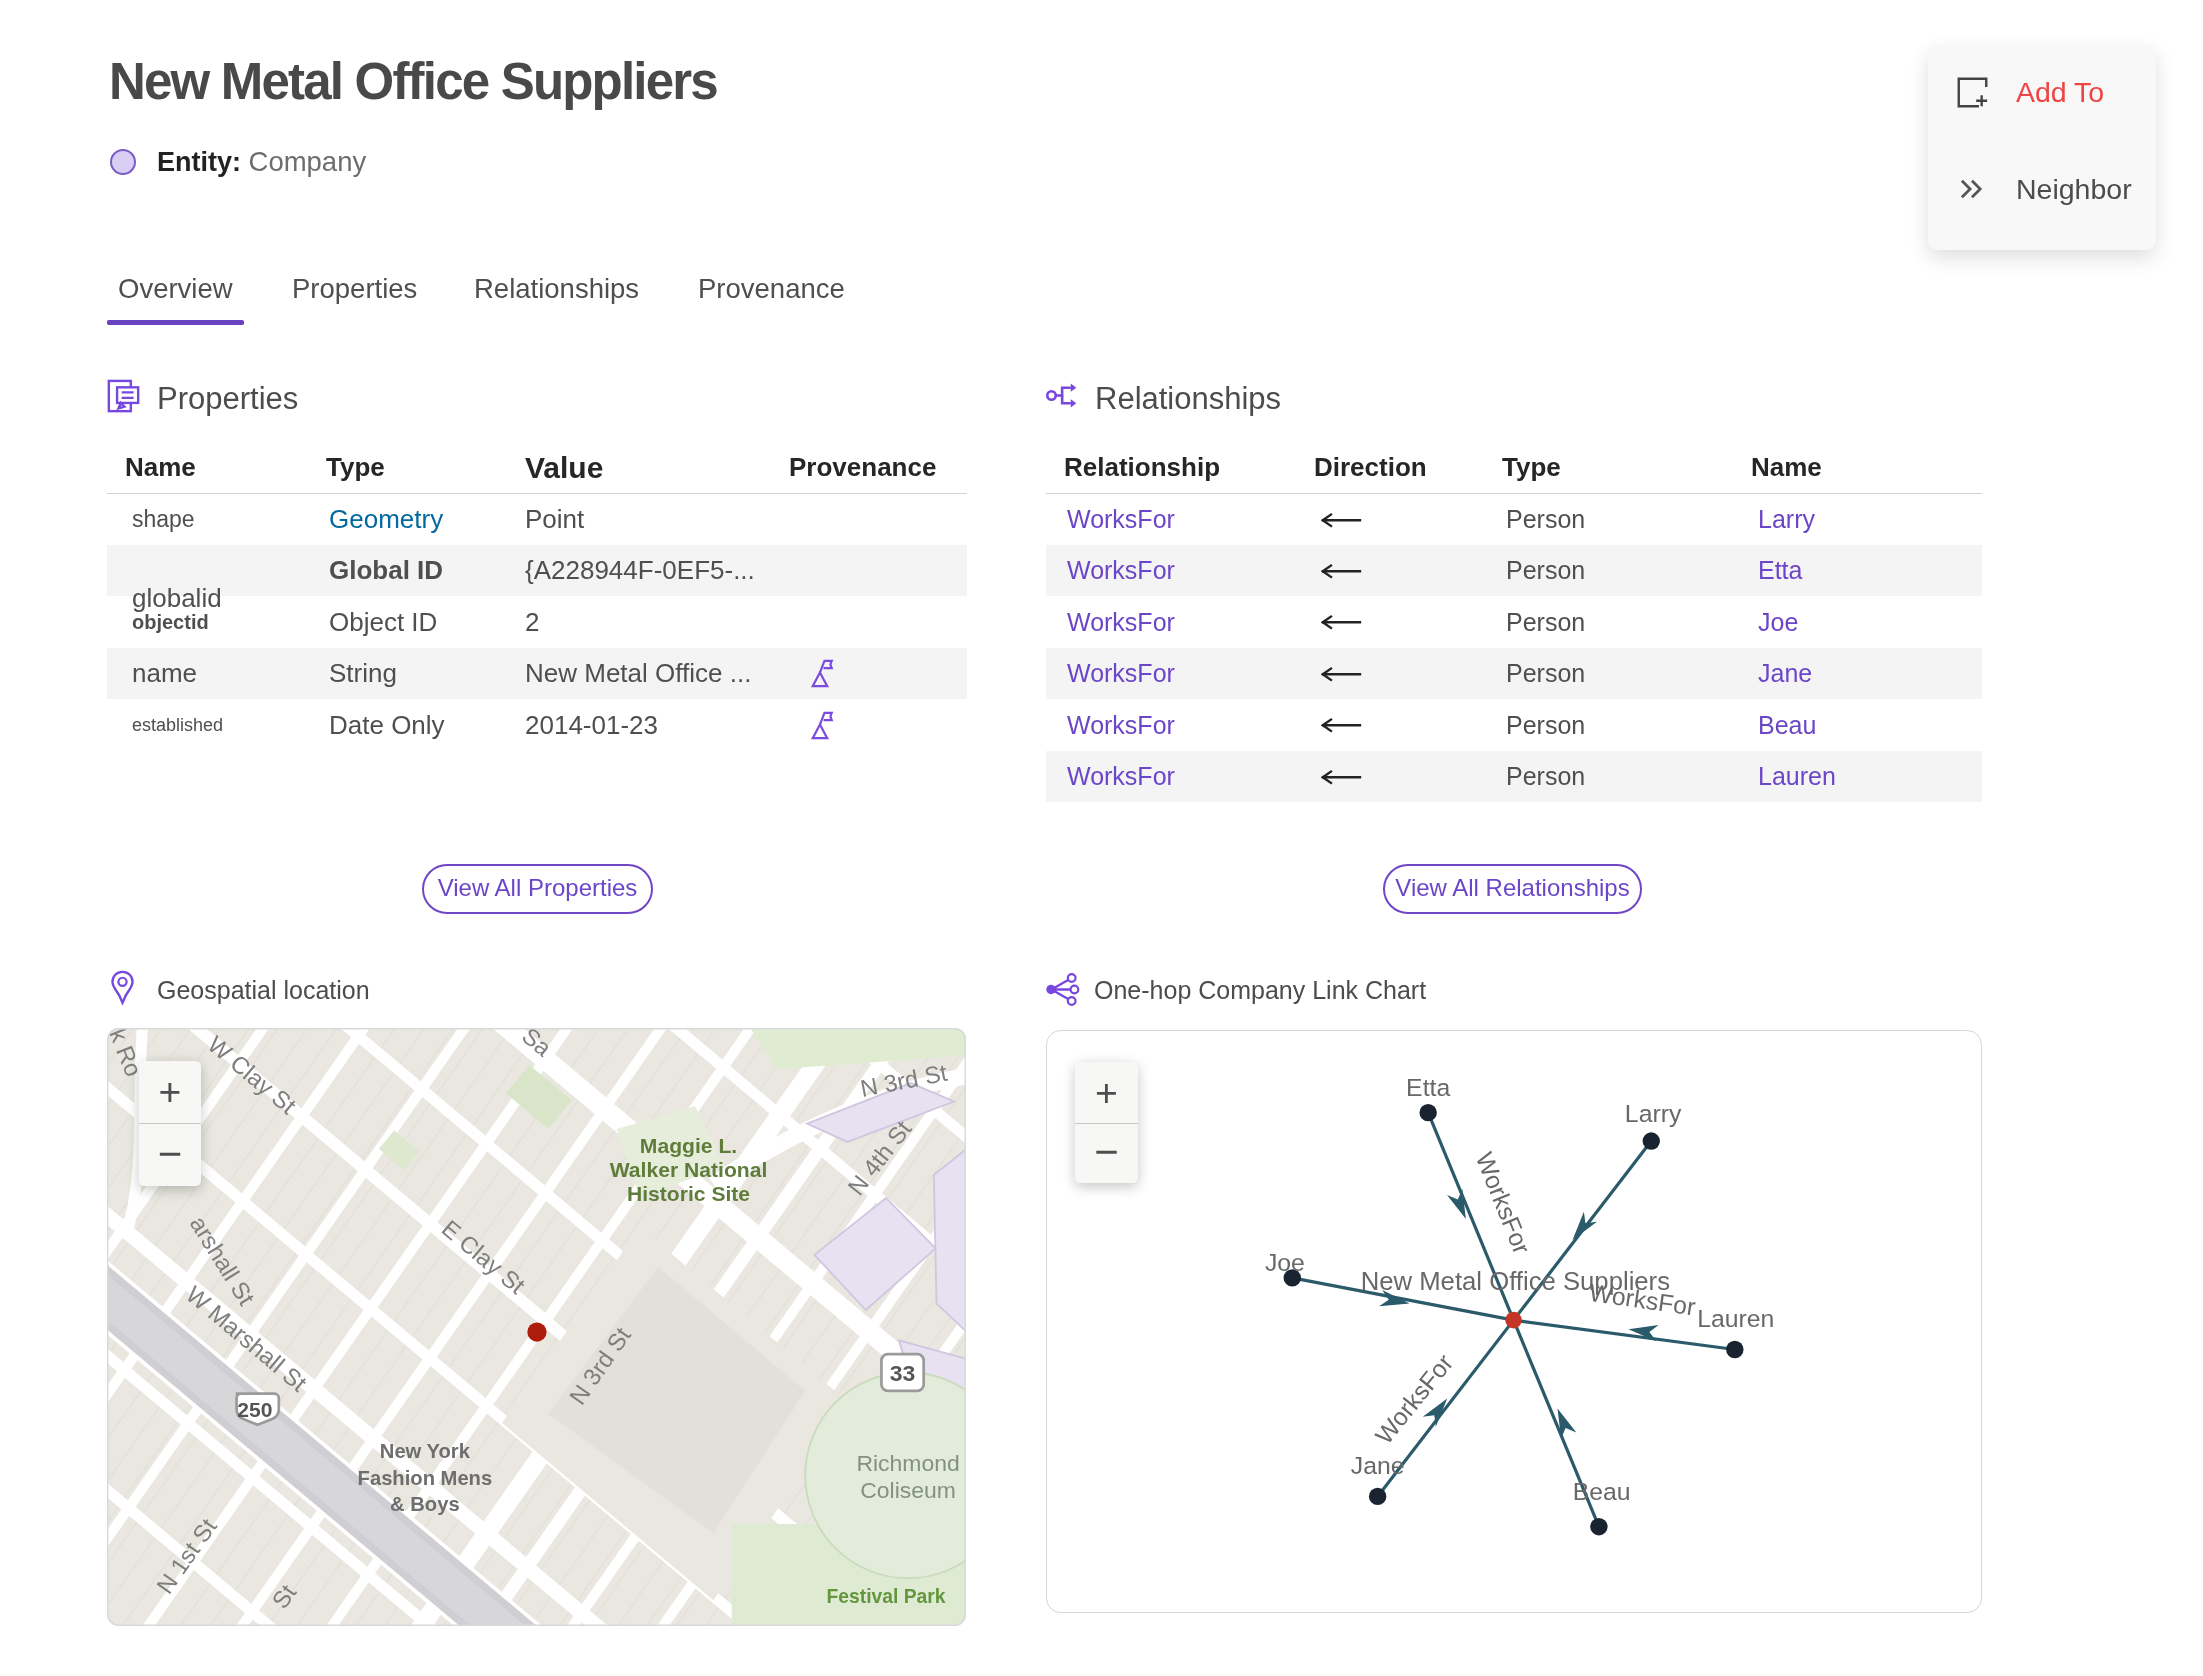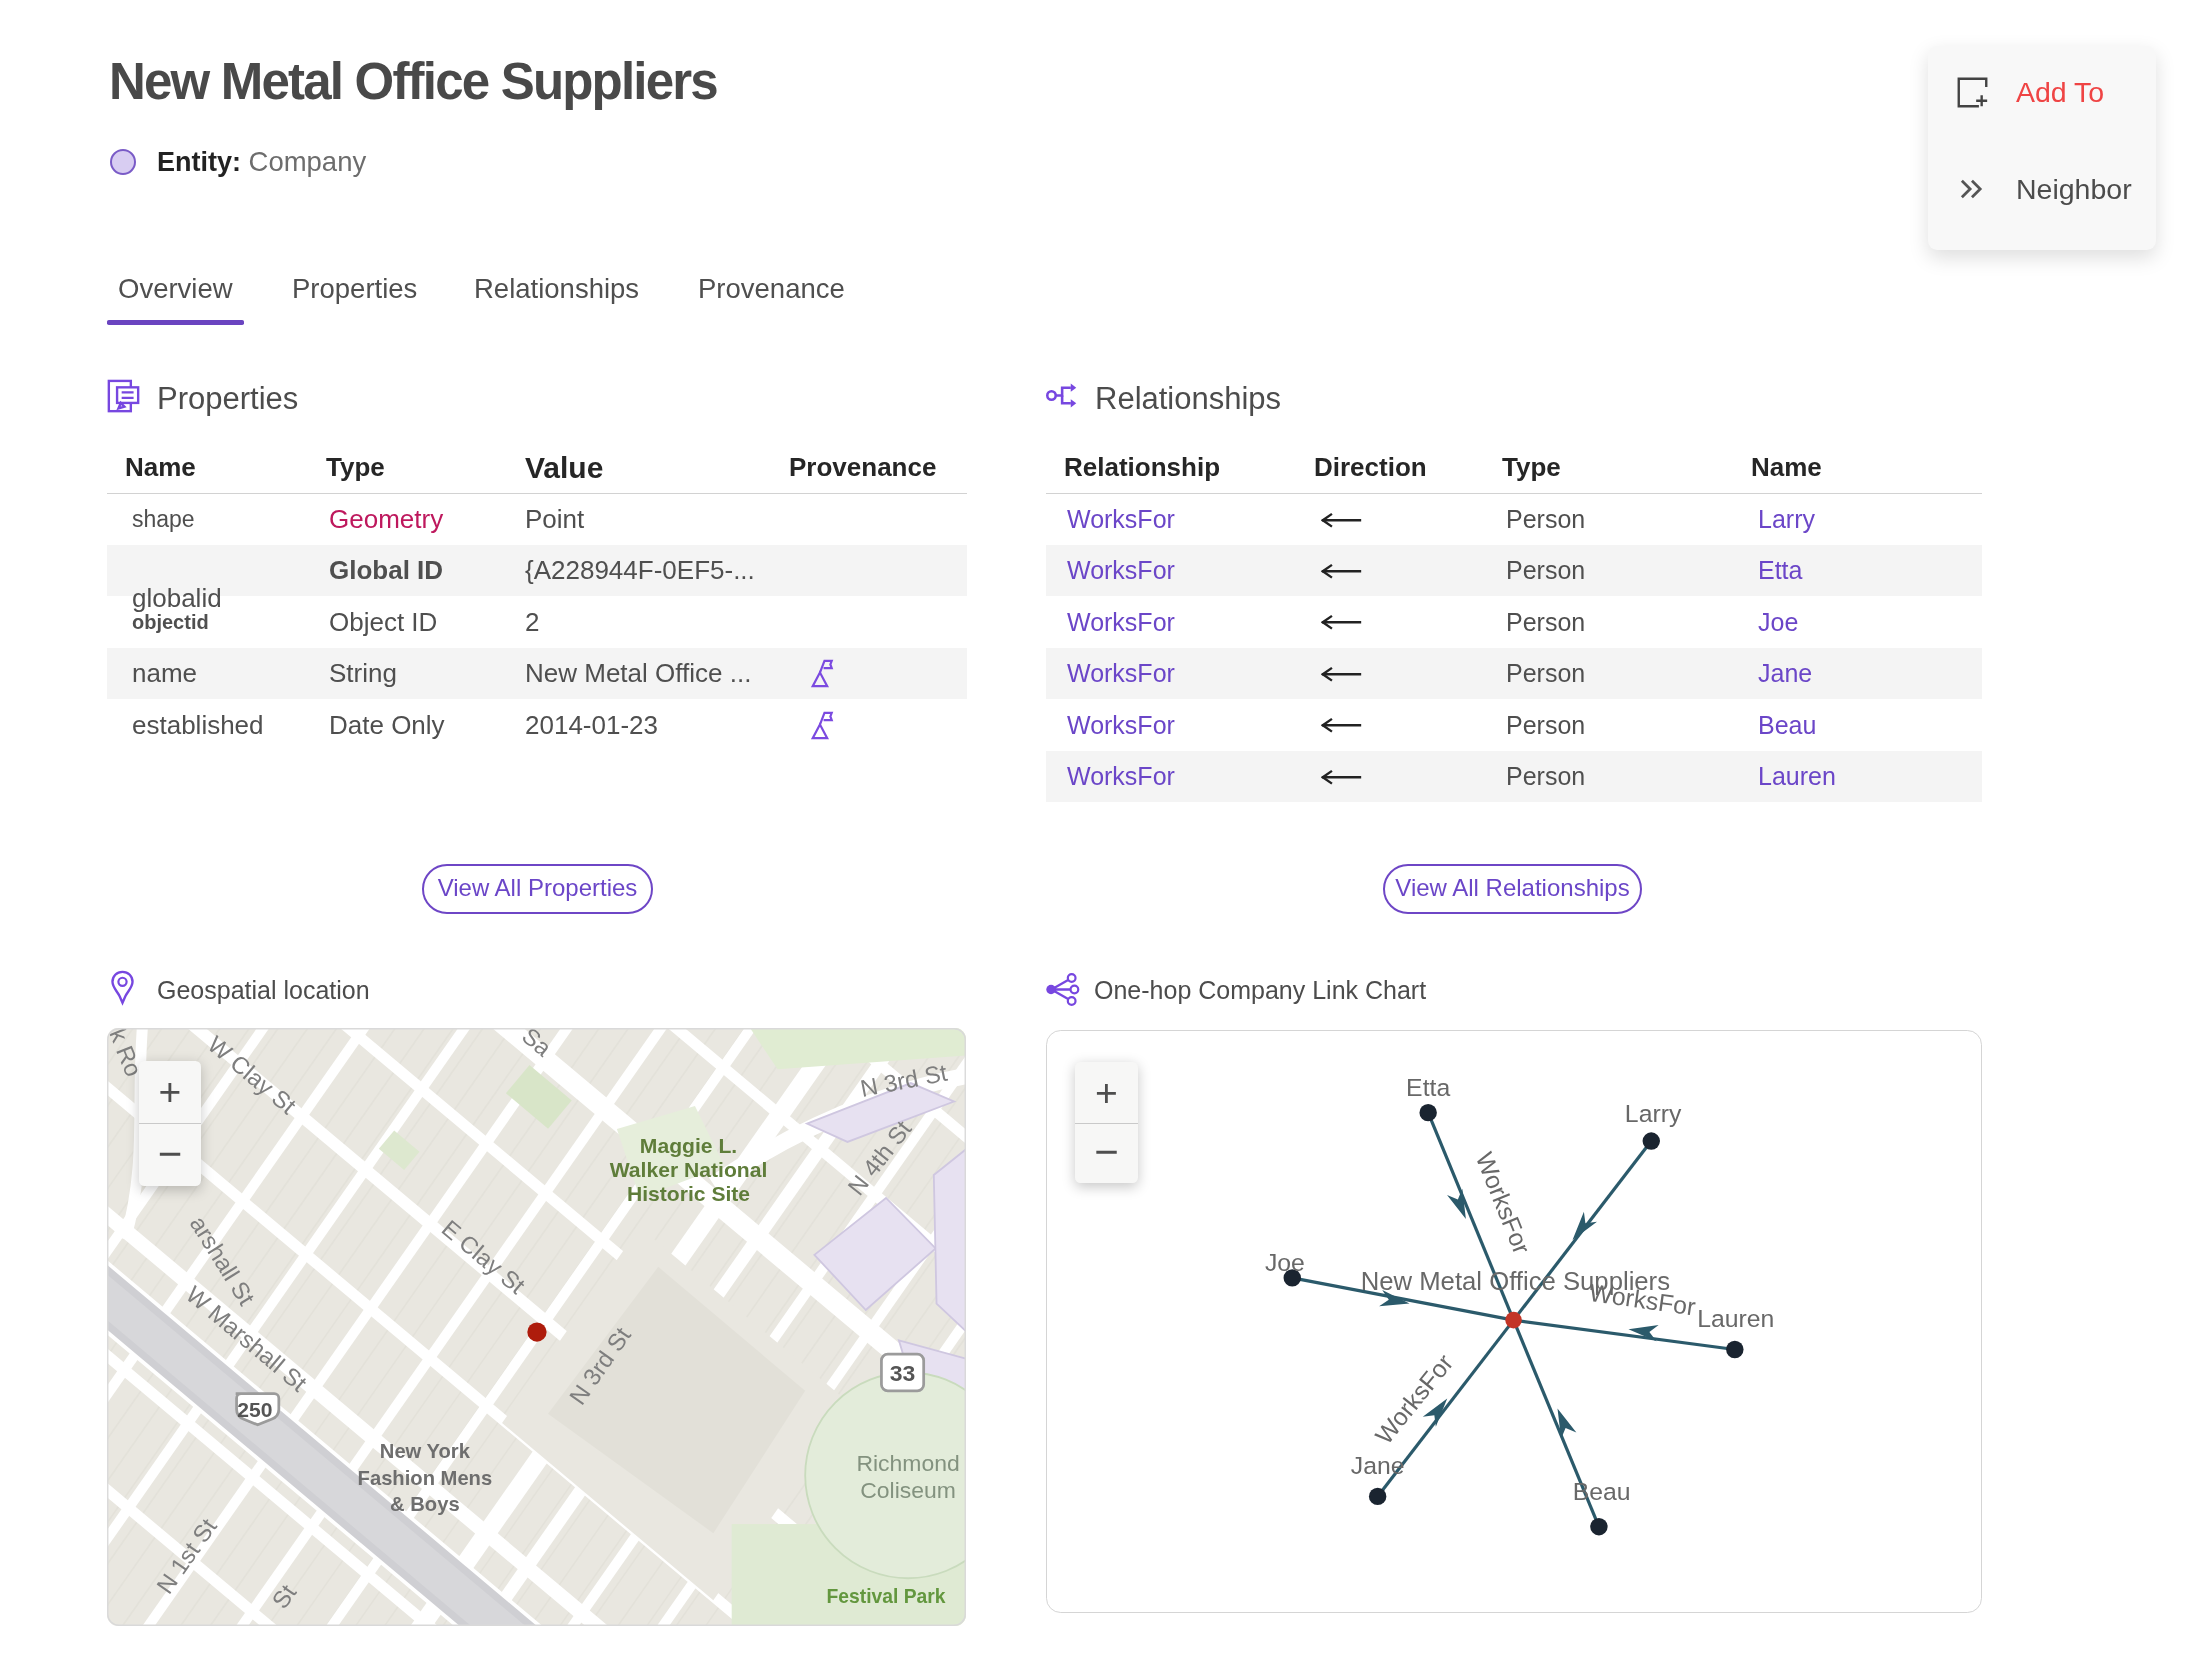--- a/index.html
+++ b/index.html
@@ -46,38 +46,38 @@
     </svg></div>
 <div class="abs" style="left:1095px;top:381px;font-size:31px;color:#4c4c4c">Relationships</div>
 <div style="position:absolute;left:107px;top:545px;width:860px;height:51px;background:#f4f4f4"></div>
 <div style="position:absolute;left:107px;top:648px;width:860px;height:51px;background:#f4f4f4"></div>
 <div class="abs" style="left:107px;top:493px;width:860px;border-top:1.8px solid #d2d2d2"></div>
 <div style="position:absolute;left:125px;top:442px;height:51px;line-height:51px;font-size:26px;color:#262626;font-weight:700;white-space:nowrap">Name</div>
 <div style="position:absolute;left:326px;top:442px;height:51px;line-height:51px;font-size:26px;color:#262626;font-weight:700;white-space:nowrap">Type</div>
 <div style="position:absolute;left:525px;top:442px;height:51px;line-height:51px;font-size:30px;color:#262626;font-weight:700;white-space:nowrap">Value</div>
 <div style="position:absolute;left:789px;top:442px;height:51px;line-height:51px;font-size:26px;color:#262626;font-weight:700;white-space:nowrap">Provenance</div>
 <div style="position:absolute;left:132px;top:494px;height:51px;line-height:51px;font-size:23px;color:#4f4f4f;font-weight:normal;white-space:nowrap">shape</div>
-<div style="position:absolute;left:329px;top:494px;height:51px;line-height:51px;font-size:26px;color:#be185d;font-weight:normal;white-space:nowrap">Geometry</div>
+<div style="position:absolute;left:329px;top:494px;height:51px;line-height:51px;font-size:26px;color:#0369a1;font-weight:normal;white-space:nowrap">Geometry</div>
 <div style="position:absolute;left:525px;top:494px;height:51px;line-height:51px;font-size:26px;color:#4f4f4f;font-weight:normal;white-space:nowrap">Point</div>
 <div style="position:absolute;left:132px;top:573px;height:51px;line-height:51px;font-size:26px;color:#4f4f4f;font-weight:normal;white-space:nowrap">globalid</div>
 <div style="position:absolute;left:329px;top:545px;height:51px;line-height:51px;font-size:26px;color:#4f4f4f;font-weight:bold;white-space:nowrap">Global ID</div>
 <div style="position:absolute;left:525px;top:545px;height:51px;line-height:51px;font-size:26px;color:#4f4f4f;font-weight:normal;white-space:nowrap">{A228944F-0EF5-...</div>
 <div style="position:absolute;left:132px;top:597px;height:51px;line-height:51px;font-size:20px;color:#4f4f4f;font-weight:bold;white-space:nowrap">objectid</div>
 <div style="position:absolute;left:329px;top:597px;height:51px;line-height:51px;font-size:26px;color:#4f4f4f;font-weight:normal;white-space:nowrap">Object ID</div>
 <div style="position:absolute;left:525px;top:597px;height:51px;line-height:51px;font-size:26px;color:#4f4f4f;font-weight:normal;white-space:nowrap">2</div>
 <div style="position:absolute;left:132px;top:648px;height:51px;line-height:51px;font-size:26px;color:#4f4f4f;font-weight:normal;white-space:nowrap">name</div>
 <div style="position:absolute;left:329px;top:648px;height:51px;line-height:51px;font-size:26px;color:#4f4f4f;font-weight:normal;white-space:nowrap">String</div>
 <div style="position:absolute;left:525px;top:648px;height:51px;line-height:51px;font-size:26px;color:#4f4f4f;font-weight:normal;white-space:nowrap">New Metal Office ...</div>
 <div class="abs" style="left:805px;top:658px"><svg width="29" height="31" viewBox="0 0 32 34">
       <g fill="none" stroke="#7b4ae0" stroke-width="2.4">
 <path d="M16.5 16 L8.5 31 h16 z"></path>
 <path d="M16.5 16 L21.5 3 h8 l-1.5 4 1.5 4 h-9"></path>
       </g>
     </svg></div>
-<div style="position:absolute;left:132px;top:700px;height:51px;line-height:51px;font-size:26px;color:#4f4f4f;font-weight:normal;white-space:nowrap">established</div>
+<div style="position:absolute;left:132px;top:700px;height:51px;line-height:51px;font-size:18px;color:#4f4f4f;font-weight:normal;white-space:nowrap">established</div>
 <div style="position:absolute;left:329px;top:700px;height:51px;line-height:51px;font-size:26px;color:#4f4f4f;font-weight:normal;white-space:nowrap">Date Only</div>
 <div style="position:absolute;left:525px;top:700px;height:51px;line-height:51px;font-size:26px;color:#4f4f4f;font-weight:normal;white-space:nowrap">2014-01-23</div>
 <div class="abs" style="left:805px;top:710px"><svg width="29" height="31" viewBox="0 0 32 34">
       <g fill="none" stroke="#7b4ae0" stroke-width="2.4">
 <path d="M16.5 16 L8.5 31 h16 z"></path>
 <path d="M16.5 16 L21.5 3 h8 l-1.5 4 1.5 4 h-9"></path>
       </g>
     </svg></div>
 <div style="position:absolute;left:1046px;top:545px;width:936px;height:51px;background:#f4f4f4"></div>
 <div style="position:absolute;left:1046px;top:648px;width:936px;height:51px;background:#f4f4f4"></div>

